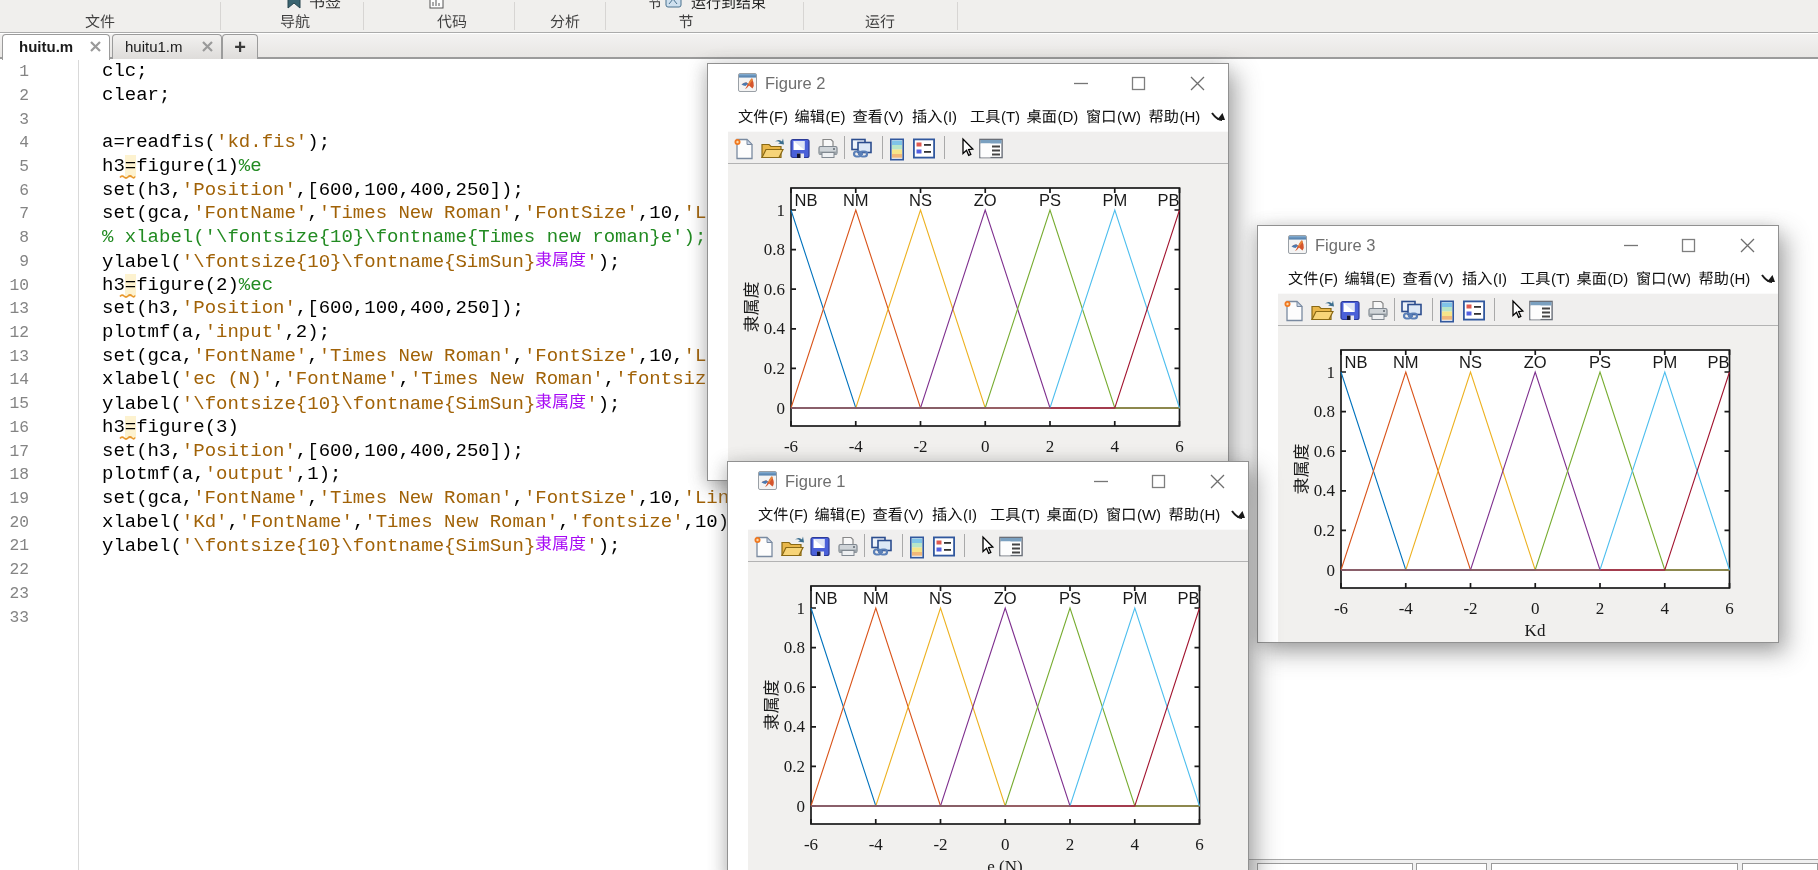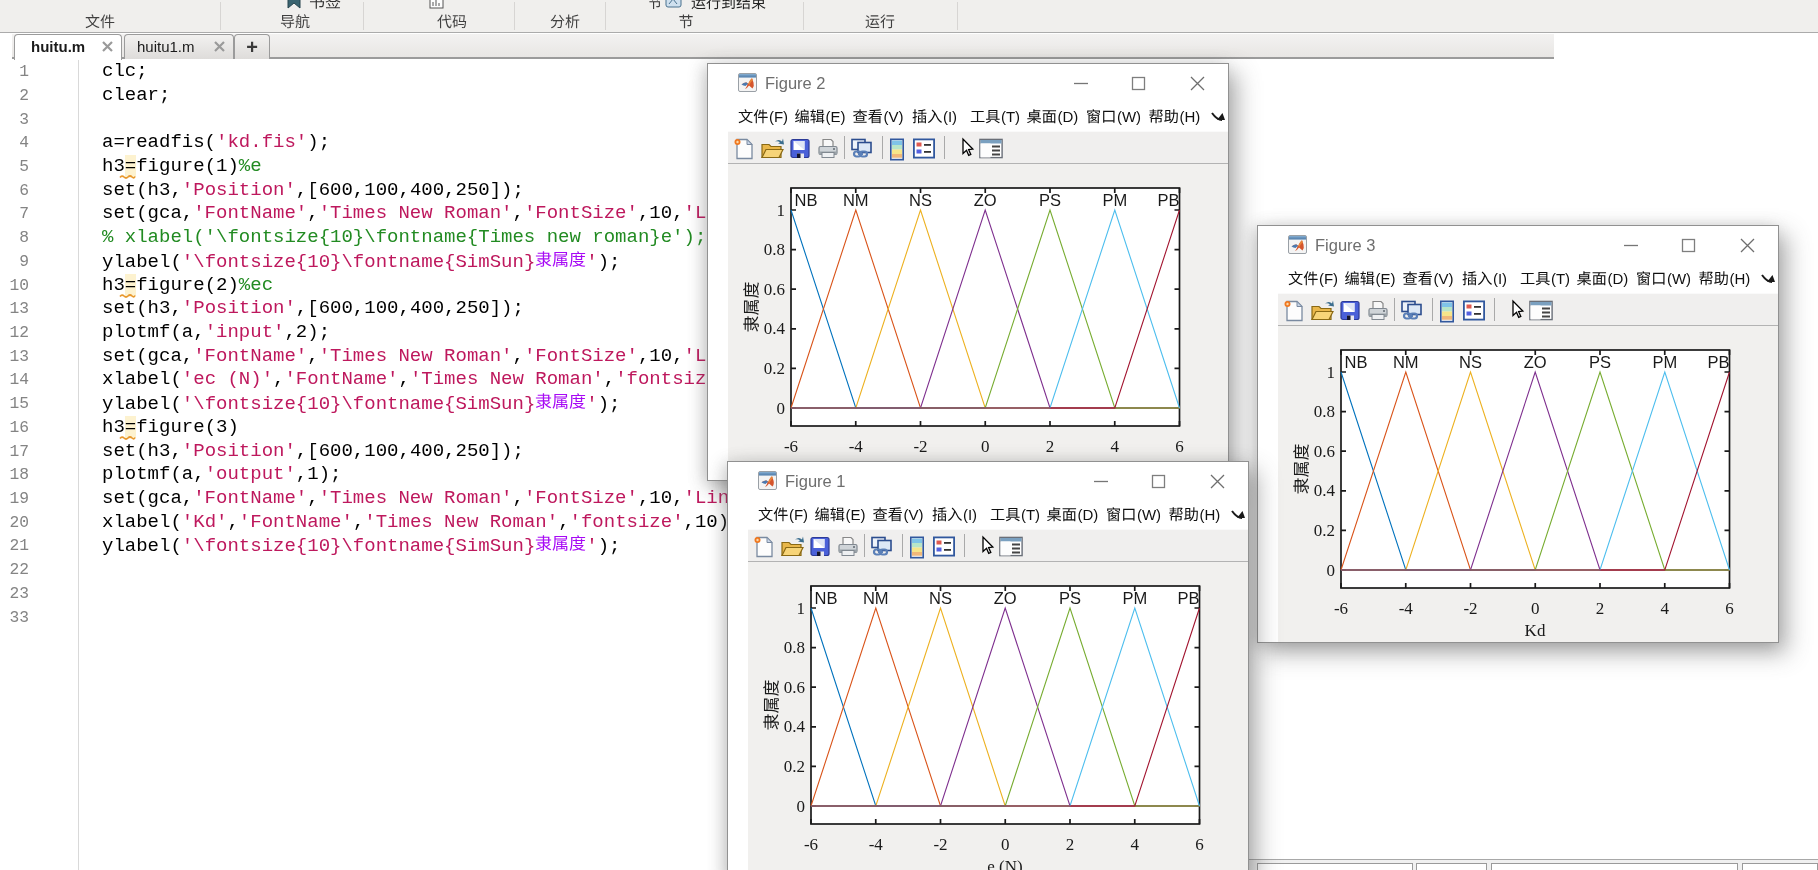--- a/index.html
+++ b/index.html
@@ -1,30 +1,30 @@
 <!DOCTYPE html>
 <html><head><meta charset="utf-8"><style>
 * { margin:0; padding:0; box-sizing:border-box; }
 html,body { width:1818px; height:870px; overflow:hidden; background:#fff;
   font-family:"Liberation Sans", sans-serif; }
 #ribbon { position:absolute; left:0; top:0; width:1818px; height:33px;
   background:#f0efed; border-bottom:1px solid #ababab; overflow:hidden; }
-#tabbar { position:absolute; left:12px; top:34px; width:1542px; height:25px;
+#tabbar { position:absolute; left:0; top:34px; width:1818px; height:25px;
   background:linear-gradient(#f3f2f1,#e8e6e4); border-bottom:2px solid #9b9b9b; }
 .tab { position:absolute; top:0; height:25px; border:1px solid #9b9b9b; border-bottom:none;
   border-radius:4px 4px 0 0; font-size:15px; line-height:24px; color:#1a1a1a; }
 .tabx { position:absolute; top:5px; width:13px; height:13px; }
 #editor { position:absolute; left:0; top:59px; width:1818px; height:811px; background:#fff; }
 #gutter { position:absolute; left:0; top:1.1px; width:29px; text-align:right;
   color:#848484; font-family:"Liberation Mono",monospace; font-size:16.3px; }
 #gutline { position:absolute; left:78px; top:0; width:1px; height:811px; background:#d9d9d9; }
 #code { position:absolute; left:102px; top:1.1px; font-family:"Liberation Mono",monospace;
   font-size:19px; color:#000; }
 .cl { height:23.73px; line-height:23.73px; white-space:pre; }
-.str { color:#be185d; }
+.str { color:#a16207; }
 .com { color:#228B22; }
 .warn { background:#fdf2cf; position:relative; }
 .warn svg { position:absolute; left:-6px; bottom:-2px; }
 .cjk { vertical-align:-3px; }
 .figwin { position:absolute; background:#fff; border:1px solid #919191;
   box-sizing:content-box; overflow:hidden;
   box-shadow:8px 10px 22px rgba(80,80,80,.45), -4px 2px 14px rgba(100,100,100,.25);padding-left:20px; }
 #bstrip { position:absolute; left:1227px; top:859px; width:591px; height:11px;
   background:#f0f0f0; border-top:1px solid #a8a8a8; overflow:hidden; }
 #bstrip div { position:absolute; top:3px; height:12px; background:#fff;

